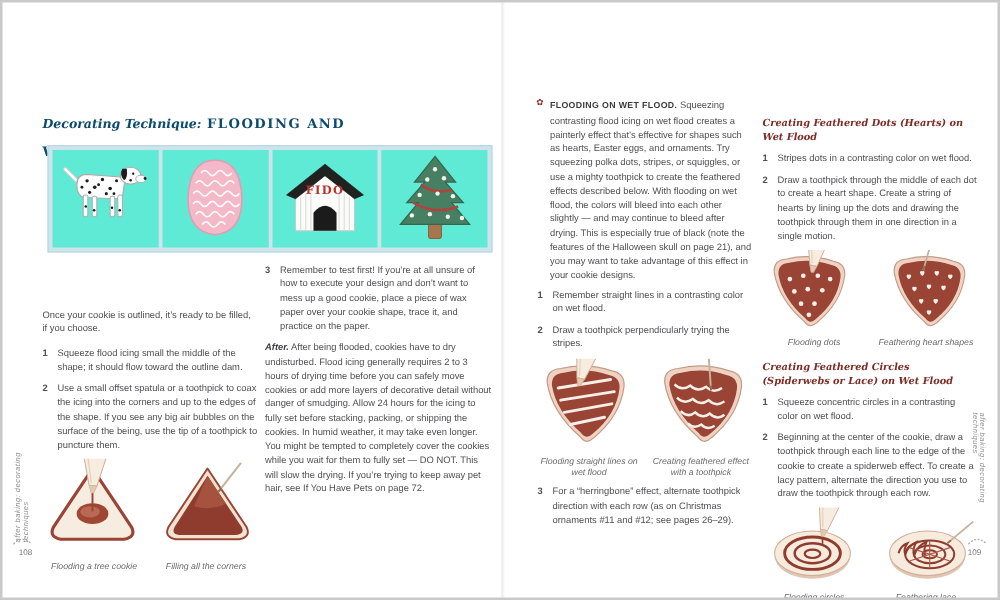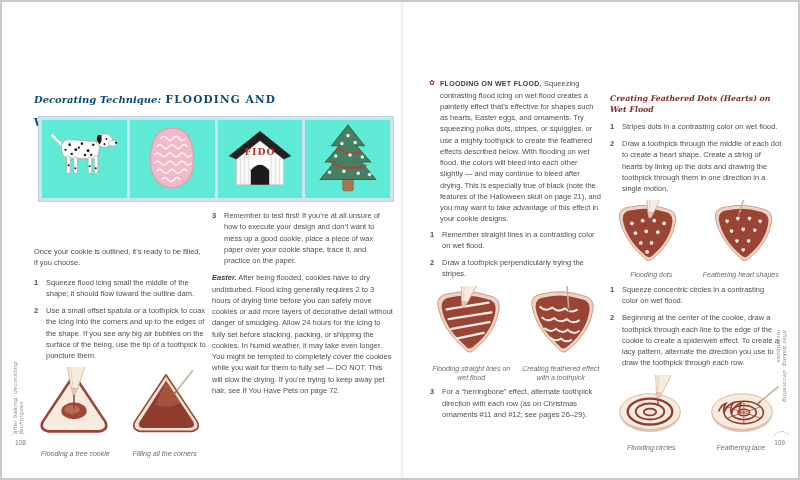--- a/index.html
+++ b/index.html
@@ -210,21 +210,21 @@
       <span class="caption">Filling all the corners</span>
     </div>
   </div>
 
   <div class="col" id="l-col2">
     <div class="step">
       <span class="n">3</span>
       <span class="t">Remember to test first! If you’re at all unsure of how to execute your design and don’t want to mess up a good cookie, place a piece of wax paper over your cookie shape, trace it, and practice on the paper.</span>
     </div>
     <p class="para">
-      <span class="plabel">Easter.</span>
+      <span class="plabel">After.</span>
       <span>After being flooded, cookies have to dry undisturbed. Flood icing generally requires 2 to 3 hours of drying time before you can safely move cookies or add more layers of decorative detail without danger of smudging. Allow 24 hours for the icing to fully set before stacking, packing, or shipping the cookies. In humid weather, it may take even longer. You might be tempted to completely cover the cookies while you wait for them to fully set — DO NOT. This will slow the drying. If you’re trying to keep away pet hair, see If You Have Pets on page 72.</span>
     </p>
   </div>
 
   <div class="edge-text" id="edge-left">after baking: decorating techniques</div>
   <svg class="ornament" id="ornament-left" width="16" height="9" viewBox="0 0 16 9">
     <path d="M1,7 Q8,0 15,7" stroke="#a8a8ab" stroke-width="1" fill="none" stroke-dasharray="0.8 2" stroke-linecap="round"></path>
   </svg>
   <div class="pagenum" id="pagenum-left">108</div>
 
@@ -315,20 +315,21 @@
           <path d="M0,-1 a1.5,1.5 0 0 1 2.1,-0.9 a1.5,1.5 0 0 1 2.1,0.9 q0,1.9 -2.1,3.2 q-2.1,-1.3 -2.1,-3.2" transform="translate(43,46)"></path>
           <path d="M0,-1 a1.5,1.5 0 0 1 2.1,-0.9 a1.5,1.5 0 0 1 2.1,0.9 q0,1.9 -2.1,3.2 q-2.1,-1.3 -2.1,-3.2" transform="translate(37,56)"></path>
         </g>
         <use href="#pick" transform="translate(34,18) rotate(16)"></use>
       </svg>
     </div>
     <div class="caption-row">
       <span class="caption">Flooding dots</span>
       <span class="caption">Feathering heart shapes</span>
     </div>
+    <div class="subhead">Creating Feathered Circles (Spiderwebs or Lace) on Wet Flood</div>
     <div class="step">
       <span class="n">1</span>
       <span class="t">Squeeze concentric circles in a contrasting color on wet flood.</span>
     </div>
     <div class="step">
       <span class="n">2</span>
       <span class="t">Beginning at the center of the cookie, draw a toothpick through each line to the edge of the cookie to create a spiderweb effect. To create a lacy pattern, alternate the direction you use to draw the toothpick through each row.</span>
     </div>
     <div class="illos">
       <svg width="80" height="66" viewBox="0 0 80 74">

